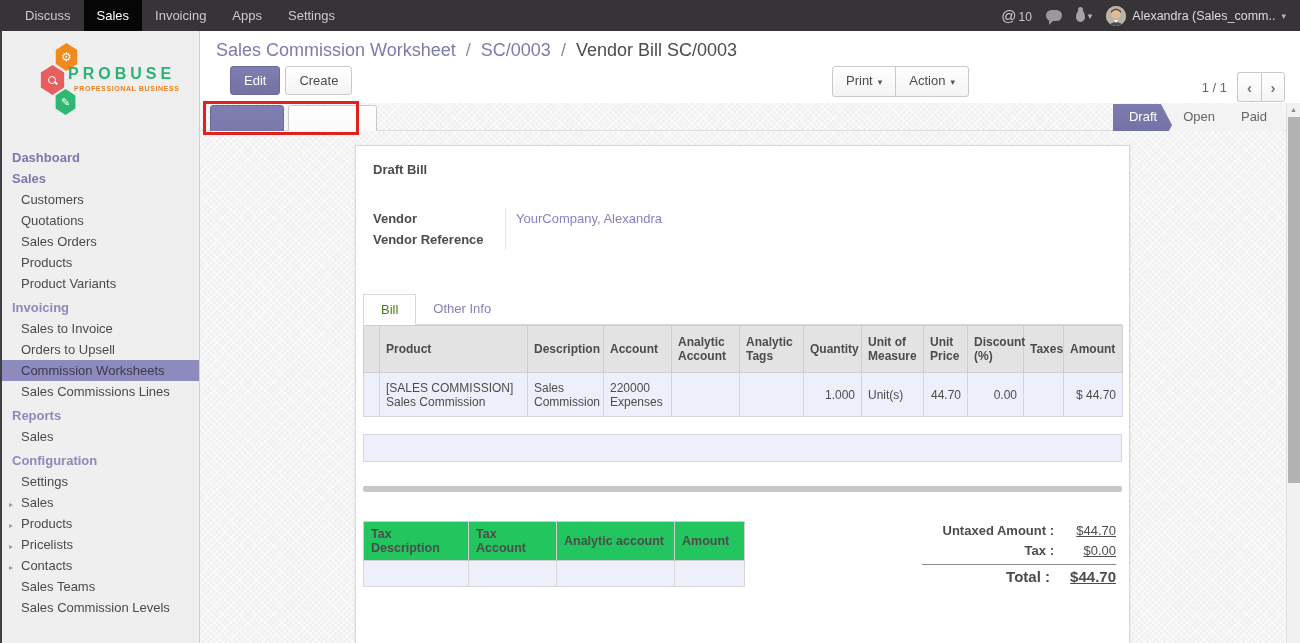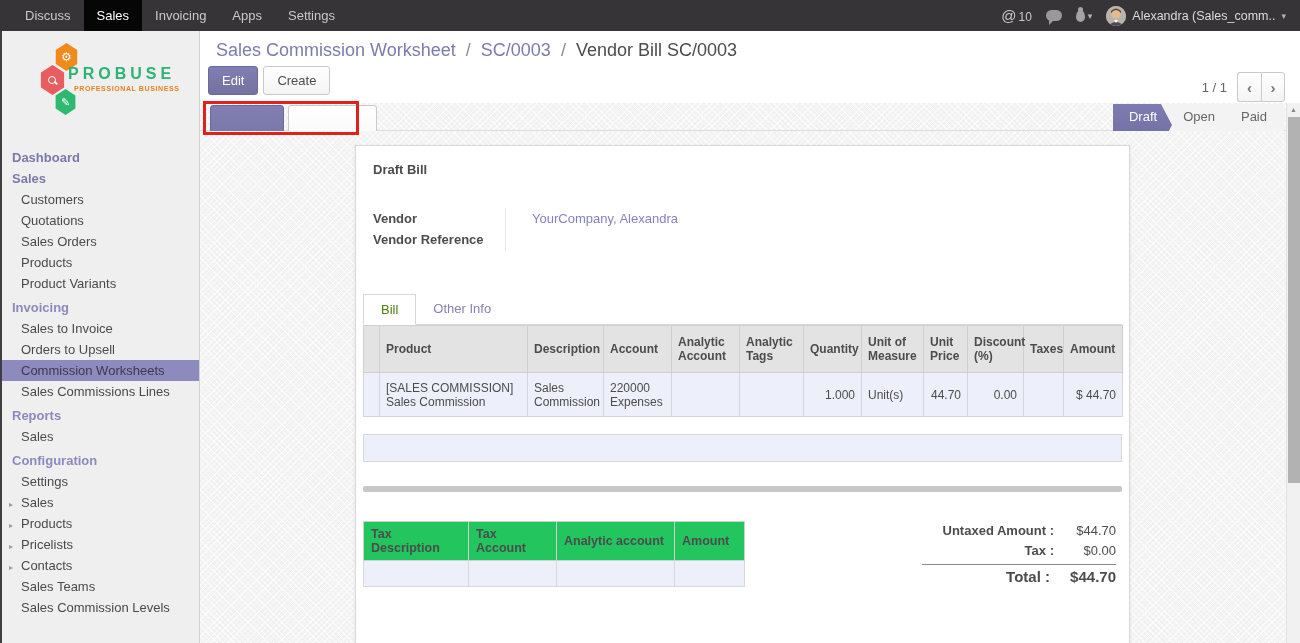--- a/index.html
+++ b/index.html
@@ -43,21 +43,21 @@
   .nav-item.active { background:#8d8abd; color:#3b3a4e; }
   .nav-item .exp { position:absolute; left:7px; top:4px; font-size:8px; color:#9b999b; }
 
   
   .main { position:absolute; left:200px; top:31px; width:1100px; height:612px; background:#fff; }
   .breadcrumb { position:absolute; left:16px; top:9px; font-size:18px; color:#4c4c4c; white-space:nowrap; }
   .breadcrumb .lnk { color:#7c7bad; cursor:pointer; }
   .breadcrumb .sep { color:#8f8f8f; padding:0 5px; }
   .btn { display:inline-block; border:1px solid #c9c9c9; background:linear-gradient(#ffffff,#f4f4f4); border-radius:3px; padding:5px 13px; font-size:13px; color:#4c4c4c; cursor:pointer; line-height:17px; }
   .btn-primary { background:linear-gradient(#817fb2,#73719f); border-color:#6b6a9e; color:#fff; }
-  .cp-left { position:absolute; left:8px; top:35px; display:flex; gap:5px; }
+  .cp-left { position:absolute; left:30px; top:35px; display:flex; gap:5px; }
   .cp-mid { position:absolute; left:632px; top:35px; display:flex; }
   .cp-mid .btn { border-radius:0; margin-left:-1px; }
   .cp-mid .btn:first-child { border-radius:3px 0 0 3px; margin-left:0; }
   .cp-mid .btn:last-child { border-radius:0 3px 3px 0; }
   .cp-mid .dd { font-size:9px; color:#555; margin-left:5px; }
   .pager { position:absolute; right:15px; top:41px; display:flex; align-items:center; gap:10px; }
   .pager-text { color:#666; font-size:13px; }
   .pager-btns { display:flex; }
   .pager-btn { width:24px; height:30px; border:1px solid #c9c9c9; background:linear-gradient(#fff,#f4f4f4); color:#777; font-size:15px; font-weight:bold; display:flex; align-items:center; justify-content:center; cursor:pointer; }
   .pager-btn:first-child { border-radius:3px 0 0 3px; border-right:none; }
@@ -83,21 +83,21 @@
   .sheet-title { font-weight:bold; font-size:13px; color:#4c4c4c; padding-left:10px; }
 
   .form-grid { display:flex; margin-top:31px; padding:0 10px; }
   .fg-col { display:flex; }
   .fg-left { width:368px; }
   .fg-right { flex:1; padding-left:12px; }
   .fg-labels { display:flex; flex-direction:column; }
   .fg-labels .lbl { font-weight:bold; line-height:21px; }
   .fg-left .fg-labels { width:132px; }
   .fg-right .fg-labels { width:142px; }
-  .fg-values { flex:1; border-left:1px solid #e4e4e4; padding-left:26px; display:flex; flex-direction:column; }
+  .fg-values { flex:1; border-left:1px solid #e4e4e4; padding-left:10px; display:flex; flex-direction:column; }
   .fg-values .val { line-height:21px; min-height:21px; }
   .val.link { color:#8482c4; cursor:pointer; }
 
   .tabs { display:flex; margin-top:44px; border-bottom:1px solid #d8d8d8; }
   .tab { padding:7px 17px; font-size:13px; cursor:pointer; }
   .tab.active { background:#fff; border:1px solid #d8d8d8; border-bottom:1px solid #fff; margin-bottom:-1px; color:#4d7c0f; }
   .tab.inactive { color:#8482b4; }
 
   table.lines { border-collapse:collapse; width:759px; table-layout:fixed; }
   table.lines th { background:#e4e3e4; border:1px solid #cfcfcf; font-size:12px; font-weight:bold; color:#4c4c4c; text-align:left; padding:6px 6px; height:47px; vertical-align:middle; }
@@ -108,21 +108,21 @@
   .hscrollbar { margin-top:24px; height:6px; background:#c8c8c8; width:759px; border-radius:2px; cursor:pointer; }
 
   .lower { display:flex; justify-content:space-between; margin-top:29px; }
   table.taxes { border-collapse:collapse; width:381px; table-layout:fixed; }
   table.taxes th { background:#22c55e; border:1px solid #cfcfcf; font-size:12.5px; font-weight:bold; color:#4c4c4c; text-align:left; padding:5px 7px; height:26px; }
   table.taxes td { background:#edeffa; border:1px solid #d8d8dc; height:22px; }
 
   .totals { width:200px; padding-right:6px; }
   .trow { display:flex; justify-content:flex-end; align-items:baseline; line-height:20px; }
   .trow .tl { font-weight:bold; }
-  .trow .tv { width:62px; text-align:right; }
+  .trow .tv { width:62px; text-align:right;text-decoration:underline; }
   .tsep { border-top:1px solid #8a8a8a; margin:3px 0 2px; }
   .trow.total .tl { font-size:15px; }
   .trow.total .tv { font-size:15px; font-weight:bold; width:66px; }
 
   .vscroll { position:absolute; right:0; top:72px; bottom:0; width:14px; background:#f1f1f1; border-left:1px solid #e2e2e2; }
   .vscroll .up { position:absolute; top:3px; left:0; width:13px; text-align:center; font-size:7px; color:#8a8a8a; cursor:pointer; }
   .vscroll .thumb { position:absolute; top:14px; left:1px; width:12px; height:366px; background:#b2b2b2; cursor:pointer; }
 </style>
 </head>
 <body>
@@ -210,20 +210,24 @@
     <span class="lnk">SC/0003</span>
     <span class="sep">/</span>
     <span>Vendor Bill SC/0003</span>
   </div>
 
   <div class="cp-left">
     <div class="btn btn-primary">Edit</div>
     <div class="btn">Create</div>
   </div>
 
+  <div class="cp-mid">
+    <div class="btn"><span>Print</span><span class="dd">▾</span></div>
+    <div class="btn"><span>Action</span><span class="dd">▾</span></div>
+  </div>
 
   <div class="pager">
     <span class="pager-text">1 / 1</span>
     <div class="pager-btns">
       <div class="pager-btn">
           <span>‹</span>
         </div>
       <div class="pager-btn">
           <span>›</span>
         </div>

